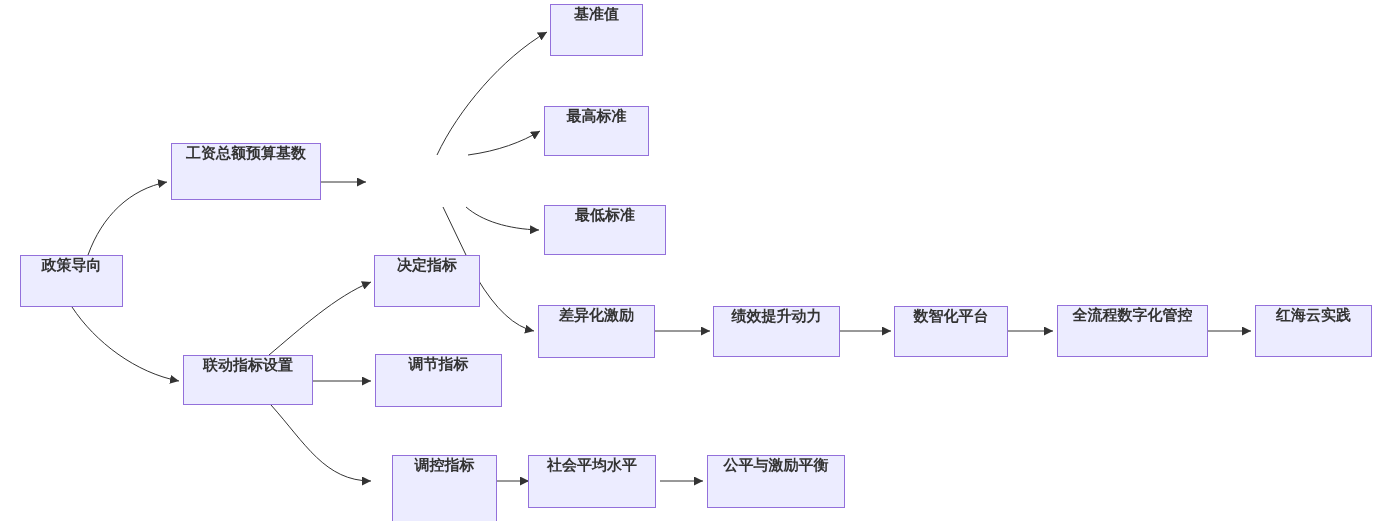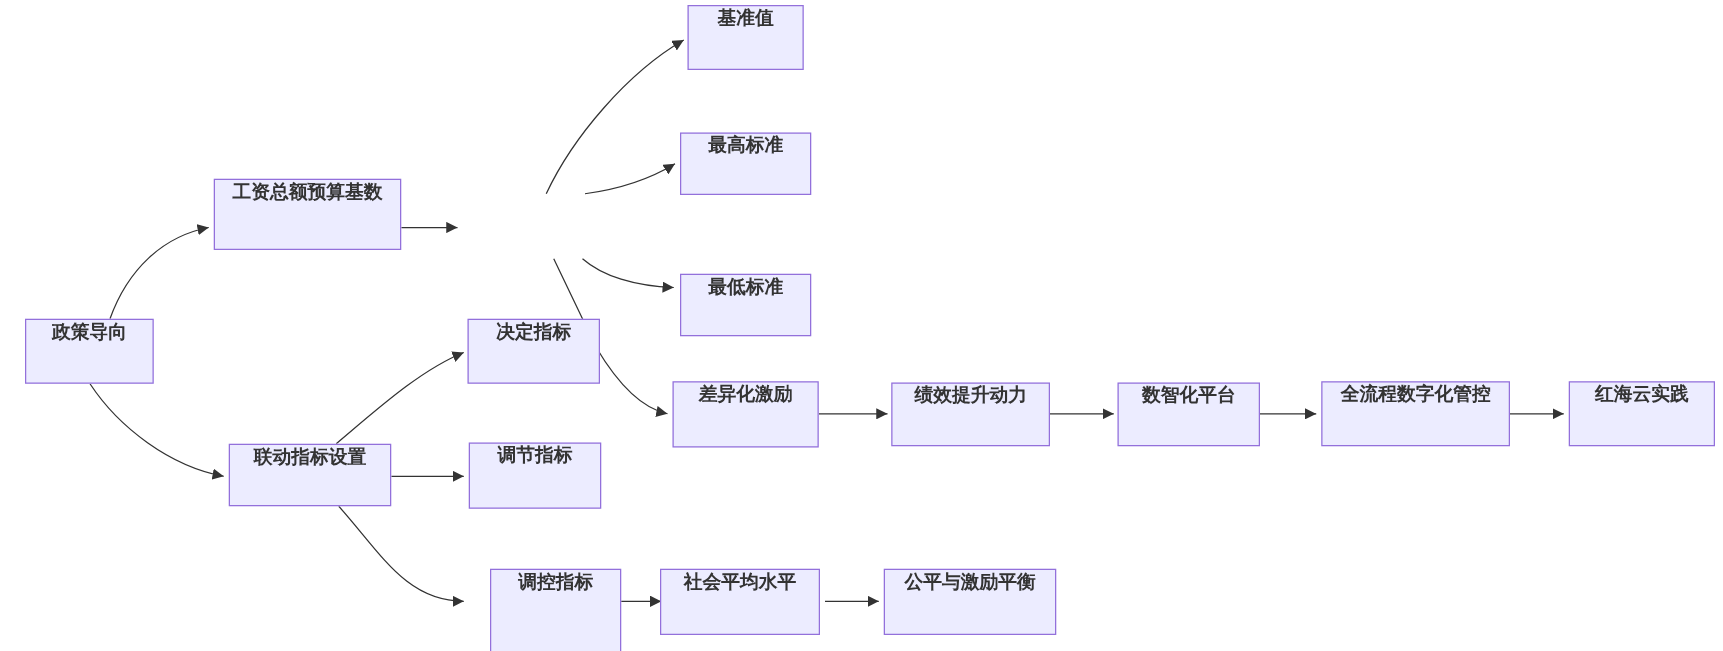--- a/index.html
+++ b/index.html
@@ -91,33 +91,33 @@
 
 
   <div class="node" style="left:550px;top:4px;width:93px;height:52px">
     <span class="node-label">基准值</span>
   </div>
 
   <div class="node" style="left:544px;top:106px;width:105px;height:50px">
     <span class="node-label">最高标准</span>
   </div>
 
-  <div class="node" style="left:544px;top:219px;width:105px;height:50px">
+  <div class="node" style="left:544px;top:205px;width:122px;height:50px">
     <span class="node-label">最低标准</span>
   </div>
 
   <div class="node" style="left:374px;top:255px;width:106px;height:52px">
     <span class="node-label">决定指标</span>
   </div>
 
   <div class="node" style="left:183px;top:355px;width:130px;height:50px">
     <span class="node-label">联动指标设置</span>
   </div>
 
-  <div class="node" style="left:375px;top:354px;width:106px;height:53px">
+  <div class="node" style="left:375px;top:354px;width:127px;height:53px">
     <span class="node-label">调节指标</span>
   </div>
 
   <div class="node" style="left:392px;top:455px;width:105px;height:68px">
     <span class="node-label">调控指标</span>
   </div>
 
   <div class="node" style="left:538px;top:305px;width:117px;height:53px">
     <span class="node-label">差异化激励</span>
   </div>

